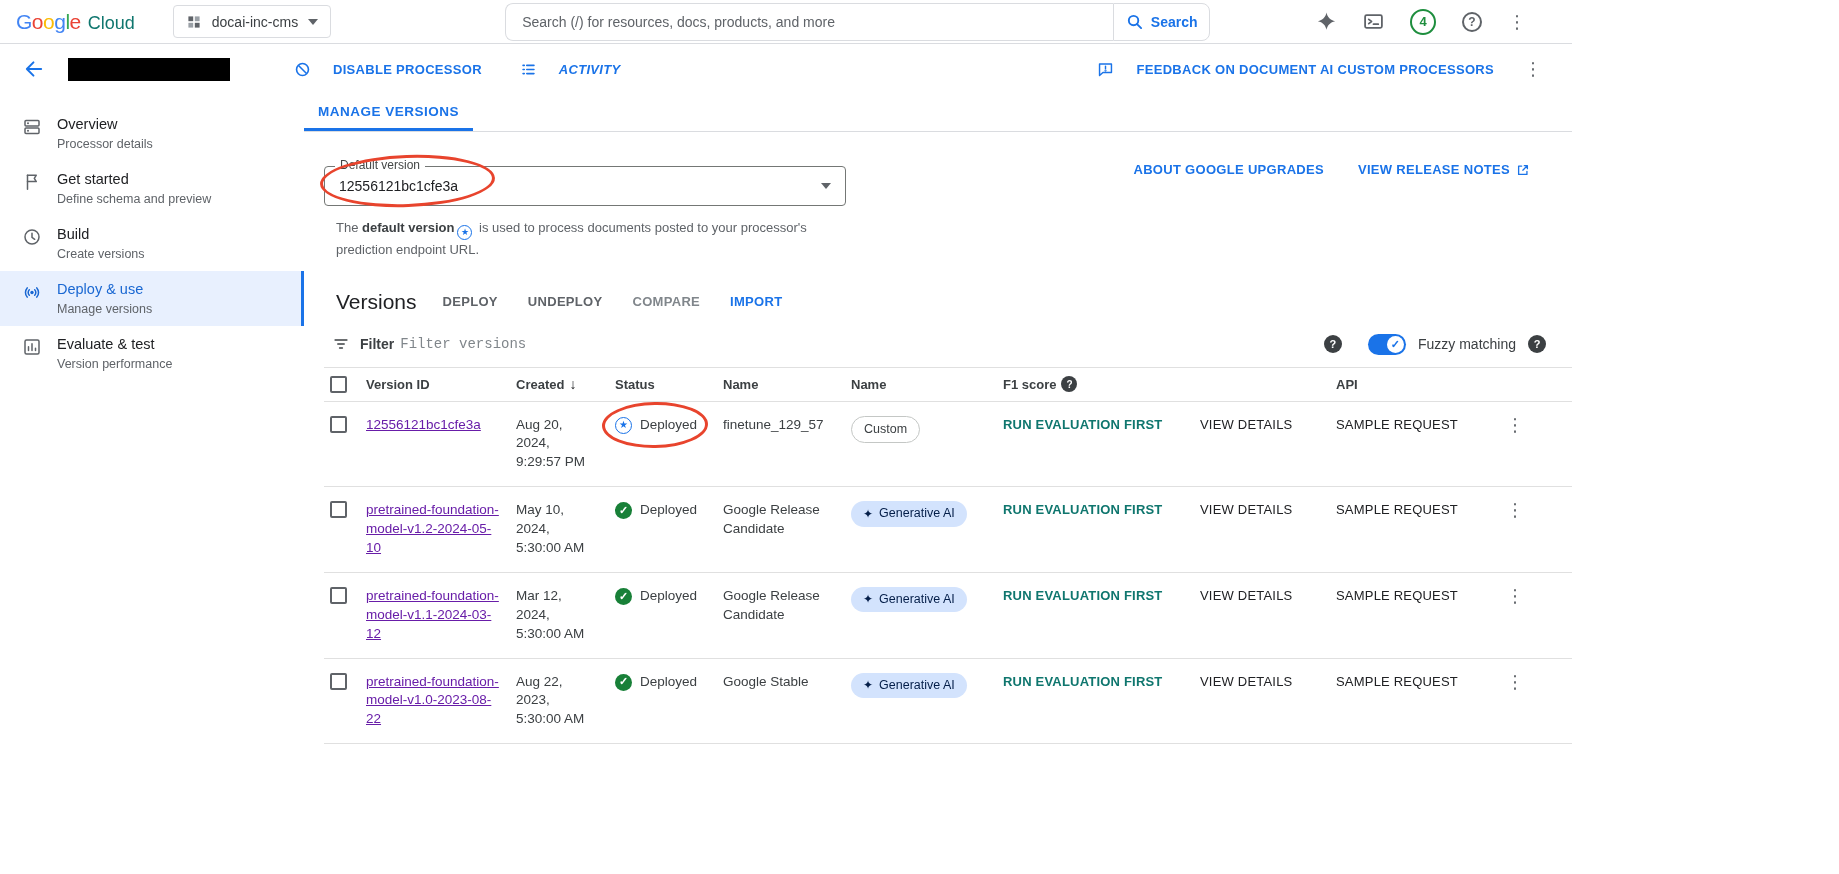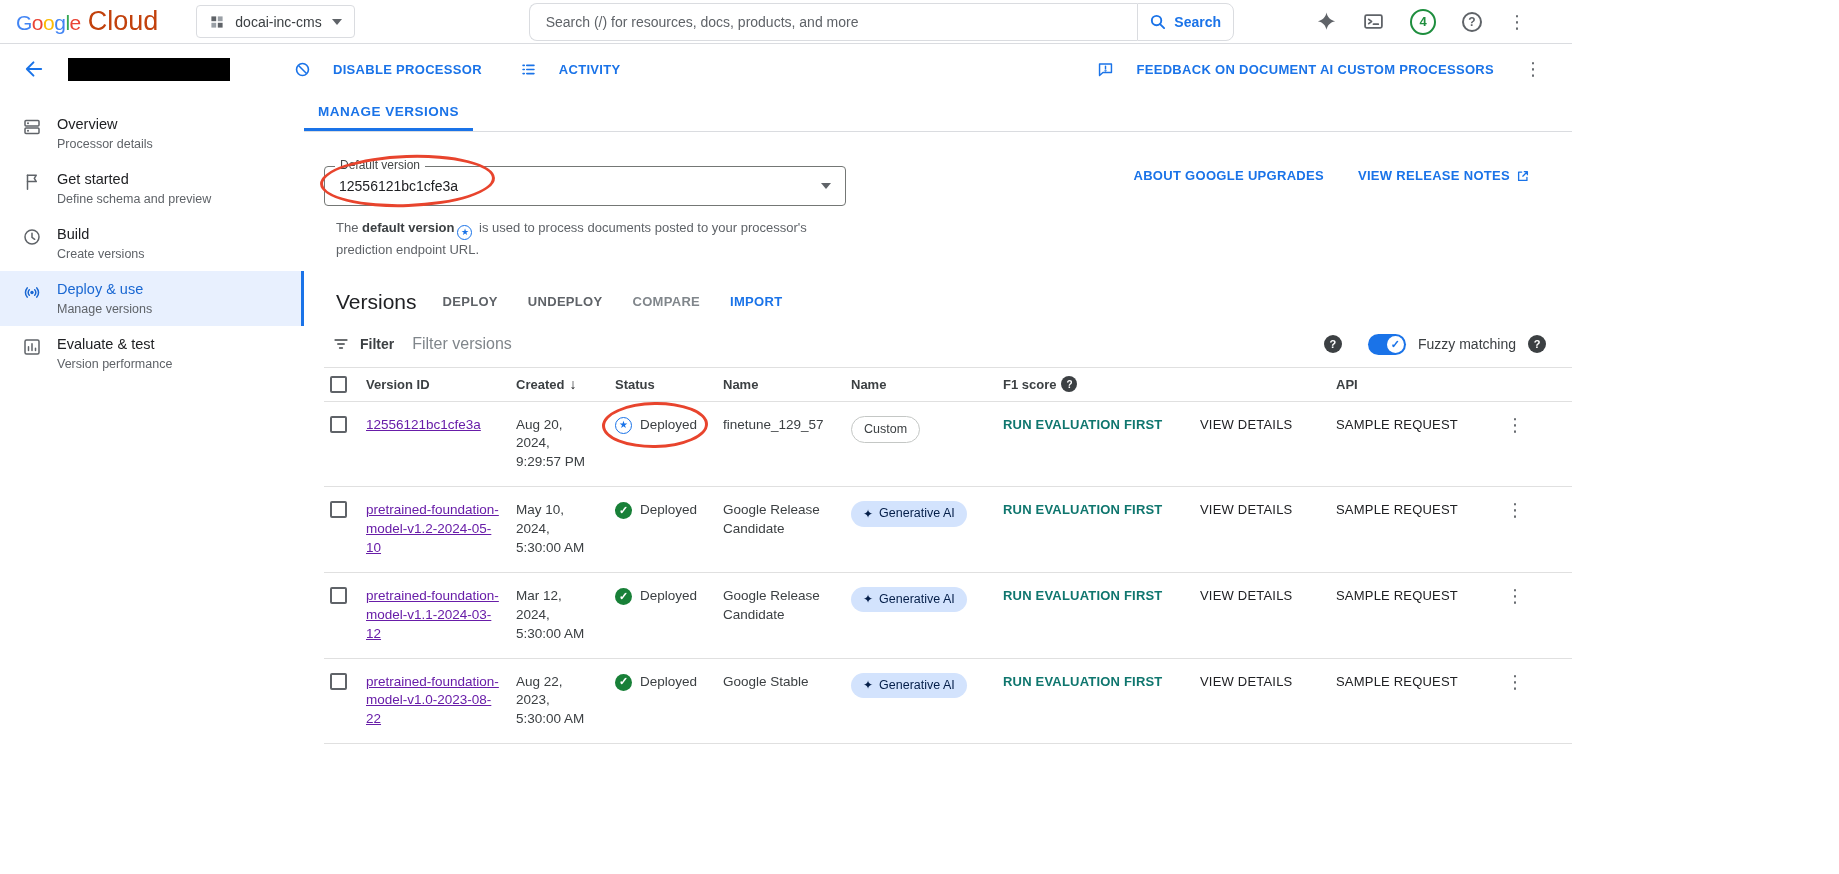--- a/index.html
+++ b/index.html
@@ -5,40 +5,40 @@
   * { margin:0; padding:0; box-sizing:border-box; }
   html,body { width:1839px; height:874px; }
   body { font-family:"Liberation Sans", sans-serif; background:#fff; color:#202124; overflow:hidden; position:relative; }
   .app { position:relative; width:1572px; height:874px; background:#fff; }
 
   
   .topbar { height:44px; display:flex; align-items:center; border-bottom:1px solid #dadce0; padding:0 46px 0 16px; }
   .logo { display:flex; align-items:baseline; gap:7px; cursor:pointer; }
   .logo-google { font-size:21px; letter-spacing:-0.5px; }
   .lg-blue{color:#4285f4;} .lg-red{color:#ea4335;} .lg-yellow{color:#fbbc05;} .lg-green{color:#34a853;}
-  .logo-cloud { color:#c2410c; font-size:27px; }
+  .logo-cloud { color:#0f766e; font-size:18px; }
   .project-btn { margin-left:38px; display:flex; align-items:center; gap:10px; height:33px; padding:0 12px; border:1px solid #dadce0; border-radius:4px; font-size:14px; color:#3c4043; cursor:pointer; background:#fff; }
   .caret { width:0; height:0; border-left:5px solid transparent; border-right:5px solid transparent; border-top:6px solid #5f6368; }
   .searchwrap { display:flex; margin-left:128px; height:38px;padding-left:46px; }
   .search-input { width:608px; border:1px solid #dadce0; border-right:none; border-radius:8px 0 0 8px; padding:0 16px; font-size:14px; color:#202124; outline:none; font-family:inherit; }
   .search-input::placeholder { color:#5f6368; }
   .search-btn { width:97px; border:1px solid #dadce0; border-radius:0 8px 8px 0; background:#fff; display:flex; align-items:center; justify-content:center; gap:8px; color:#1a73e8; font-weight:700; font-size:14px; cursor:pointer; }
   .top-icons { margin-left:auto; display:flex; align-items:center; gap:26px; color:#5f6368; }
   .icon-btn { display:grid; place-items:center; cursor:pointer; }
   .badge-circle { width:26px; height:26px; border:2px solid #1e8e3e; border-radius:50%; display:grid; place-items:center; color:#1e8e3e; font-size:13px; font-weight:700; cursor:pointer; }
   .help-outline { width:20px; height:20px; border:2px solid #5f6368; border-radius:50%; display:grid; place-items:center; font-size:12px; font-weight:700; color:#5f6368; cursor:pointer; }
   .vdots { color:#5f6368; font-size:18px; line-height:1; cursor:pointer; }
 
   
   .pagehead { height:50px; display:flex; align-items:center; padding:0 30px 0 16px; }
   .back-btn { width:36px; height:36px; display:grid; place-items:center; cursor:pointer; }
   .redacted { width:162px; height:23px; background:#000; margin-left:16px; }
   .head-btn { display:flex; align-items:center; gap:22px; color:#1a73e8; font-weight:700; font-size:13px; letter-spacing:.3px; cursor:pointer; white-space:nowrap; }
   .head-btn.disable { margin-left:64px; }
-  .head-btn.activity { margin-left:38px; }
+  .head-btn.activity { margin-left:38px;font-style:italic; }
   .head-right { margin-left:auto; display:flex; align-items:center; gap:30px; }
 
   
   .body-row { display:flex; height:780px; }
   .sidebar { width:304px; padding-top:12px; flex:none; }
   .nav-item { position:relative; display:flex; gap:15px; padding:9px 14px 9px 22px; cursor:pointer; }
   .nav-icon { width:20px; height:20px; flex:none; margin-top:2px; color:#5f6368; }
   .nav-title { font-size:14.5px; color:#202124; line-height:1.3; }
   .nav-sub { font-size:12.5px; color:#5f6368; margin-top:3px; line-height:1.3; }
   .nav-item.active { background:#e8f0fe; }
@@ -54,36 +54,36 @@
   
   .dv-row { display:flex; align-items:flex-start; }
   .dv-block { width:522px; flex:none; }
   .dv-select { position:relative; margin-top:8px; height:40px; border:1px solid #747775; border-radius:4px; display:flex; align-items:center; padding:0 14px; cursor:pointer; background:#fff; }
   .dv-label { position:absolute; top:-9px; left:10px; background:#fff; padding:0 5px; font-size:12px; color:#444746; white-space:nowrap; }
   .dv-value { font-size:14px; color:#202124; }
   .dv-caret { margin-left:auto; }
   .dv-help { margin-top:12px; font-size:13px; color:#5f6368; line-height:1.5; padding-left:12px; width:540px; }
   .dv-bold { font-weight:700; color:#3c4043; }
   .star-inline { display:inline-grid; place-items:center; width:15px; height:15px; border:1.5px solid #1a73e8; border-radius:50%; color:#1a73e8; font-size:9px; vertical-align:-3px; margin:0 3px; }
-  .top-links { margin-left:auto; display:flex; gap:34px; margin-top:10px; padding-right:42px; }
+  .top-links { margin-left:auto; display:flex; gap:34px; margin-top:4px; padding-right:42px; }
   .tlink { color:#1a73e8; font-weight:700; font-size:13px; letter-spacing:.3px; cursor:pointer; display:flex; align-items:center; gap:6px; white-space:nowrap; }
 
   
   .versions-row { display:flex; align-items:center; margin-top:30px; padding-left:12px; }
   .versions-h { font-size:21px; color:#202124; font-weight:400; }
   .vactions { display:flex; gap:30px; margin-left:26px; align-items:flex-end; }
   .vact { font-size:13px; font-weight:700; letter-spacing:.3px; cursor:pointer; }
   .vact.gray { color:#5f6368; }
   .vact.light { color:#80868b; }
   .vact.blue { color:#1a73e8; }
 
   
   .filter-row { margin-top:20px; display:flex; align-items:center; padding:0 26px 12px 8px; border-bottom:1px solid #e0e0e0; }
   .filter-label { font-weight:700; font-size:14px; color:#3c4043; margin-left:10px; }
-  .filter-input { border:none; outline:none; font-size:16px; margin-left:18px; flex:1; font-family:Liberation Sans, sans-serif; color:#202124; }
+  .filter-input { border:none; outline:none; font-size:14px; margin-left:6px; flex:1; font-family:Liberation Mono, monospace; color:#202124; }
   .filter-input::placeholder { color:#80868b; }
   .fuzzy { display:flex; align-items:center; gap:12px; }
   .help-filled { width:18px; height:18px; border-radius:50%; background:#3c4043; color:#fff; display:grid; place-items:center; font-size:11px; font-weight:700; cursor:pointer; flex:none; }
   .help-filled.first { margin-right:14px; }
   .toggle { width:38px; height:21px; border-radius:12px; background:#1a73e8; display:inline-flex; align-items:center; justify-content:flex-end; padding:2px; cursor:pointer; flex:none; }
   .knob { width:17px; height:17px; border-radius:50%; background:#fff; display:grid; place-items:center; color:#1a73e8; font-size:11px; font-weight:700; }
   .fuzzy-label { font-size:14px; color:#3c4043; white-space:nowrap; }
 
   
   .trow { display:grid; grid-template-columns:42px 150px 99px 108px 128px 152px 197px 136px 154px 50px; }

